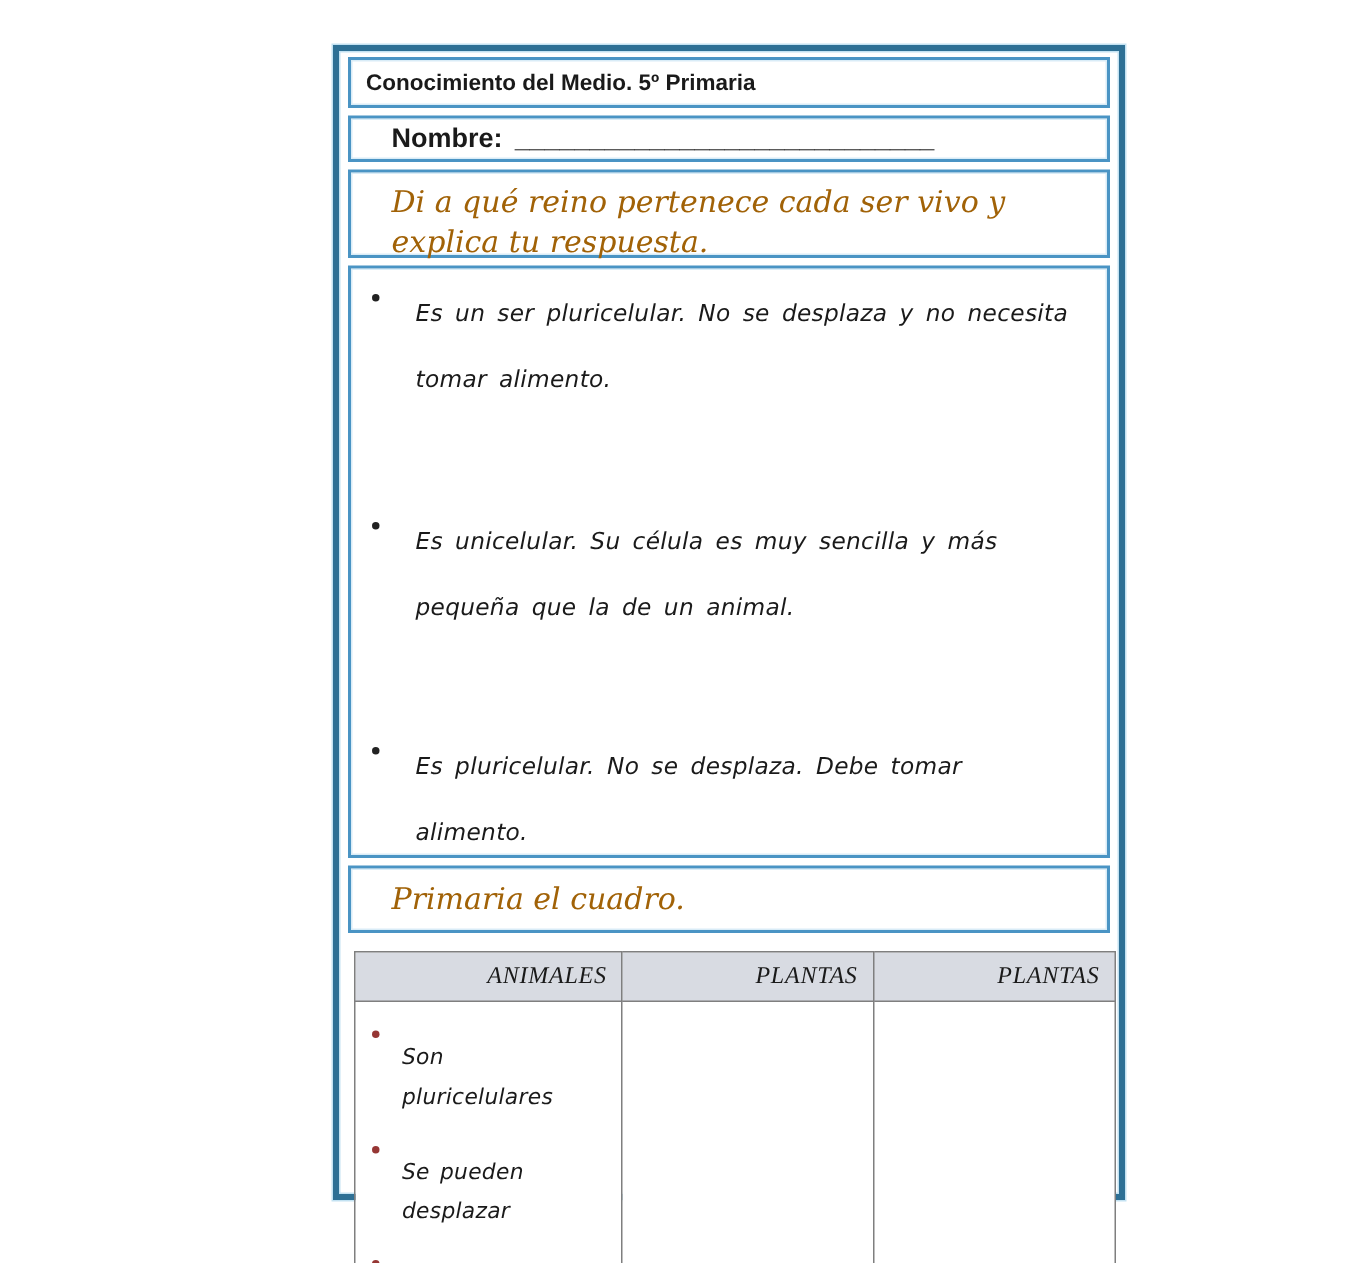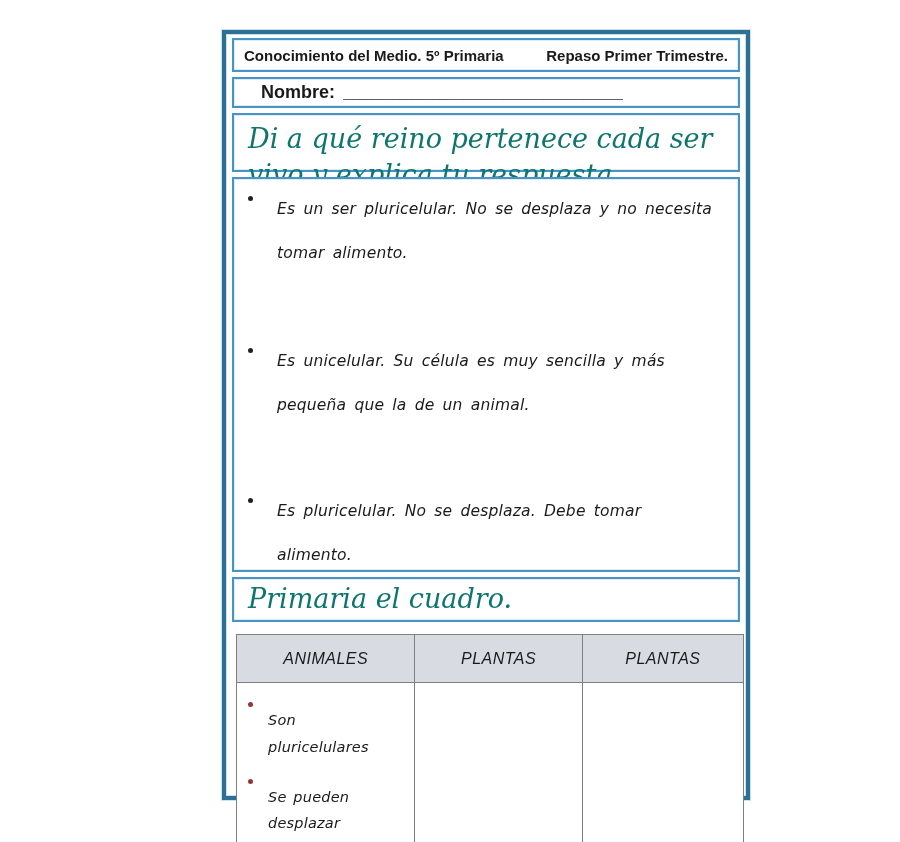--- a/index.html
+++ b/index.html
@@ -11,55 +11,54 @@
   .box{position:absolute;left:6px;right:6px;box-sizing:border-box;
        border:2px solid #4a94c4;background:#fff;box-shadow:inset 0 0 0 1px #d9ecf7;}
   
   .hdr{top:4px;height:34px;display:flex;align-items:center;justify-content:space-between;
        padding:0 10px;font-weight:bold;font-size:15px;}
   
   .name{top:43px;height:31px;display:flex;align-items:center;padding:0 27px;
         font-weight:bold;font-size:18px;}
   .name .blank{margin-left:8px;font-weight:bold;letter-spacing:0px;white-space:nowrap;overflow:hidden;}
   
-  .script{font-family:"DejaVu Serif",serif;font-style:italic;font-size:27px;line-height:1.35;
-          padding:6px 14px;color:#0f766e;}
+  .script{font-family:"DejaVu Serif",serif;font-style:italic;font-size:20px;line-height:1.35;
+          padding:6px 27px;color:#a16207;}
   .instr1{top:79px;height:59px;}
   .instr2{top:543px;height:45px;display:flex;align-items:center;}
   
   .work{top:143px;height:395px;}
   .witem{position:absolute;left:14px;right:18px;display:flex;}
   .dot{flex:0 0 auto;width:5px;height:5px;border-radius:50%;background:#222;margin-top:9px;}
   .wtxt{margin-left:24px;font-family:"DejaVu Sans",sans-serif;font-style:italic;
         font-size:15.5px;line-height:2.85;letter-spacing:.2px;word-spacing:3px;max-width:470px;}
   .wi1{top:8px;} .wi2{top:160px;} .wi3{top:310px;}
   
   .tblwrap{position:absolute;left:10px;top:600px;width:508px;}
   table{border-collapse:collapse;width:100%;table-layout:fixed;}
   col.c1{width:35.2%;} col.c2{width:33%;} col.c3{width:31.8%;}
   th,td{border:1px solid #7f7f7f;box-sizing:border-box;}
-  th{background:#d8dbe2;height:48px;text-align:center;padding:2px 10px;
-     font-family:Liberation Sans, sans-serif;font-style:italic;font-weight:normal;
+  th{background:#d8dbe2;height:33px;text-align:right;padding:2px 10px;
+     font-family:Liberation Serif, serif;font-style:italic;font-weight:normal;
      font-size:16px;letter-spacing:.5px;color:#1a1a1a;}
   td{height:120px;vertical-align:top;background:#fff;}
   .cellist{margin:10px 4px 0 10px;padding:0;list-style:none;}
   .cellist li{display:flex;margin-bottom:10px;flex-direction:column;}
   .dot.red{background:#963634;margin-top:8px;}
   .ctxt{margin-left:20px;font-family:"DejaVu Sans",sans-serif;font-style:italic;
         font-size:14.5px;line-height:1.85;letter-spacing:.2px;word-spacing:2px;max-width:128px;}
 </style>
 </head>
 <body>
 
 <div class="canvas">
   <div class="sheet">
 
     <div class="box hdr">
       <span>Conocimiento del Medio. 5º Primaria</span>
-      <span>Repaso Primer Trimestre.</span>
     </div>
 
     <div class="box name">
       <span>Nombre:</span>
       <span class="blank">____________________________</span>
     </div>
 
     <div class="box script instr1">
       <span>Di a qué reino pertenece cada ser vivo y explica tu respuesta.</span>
     </div>

